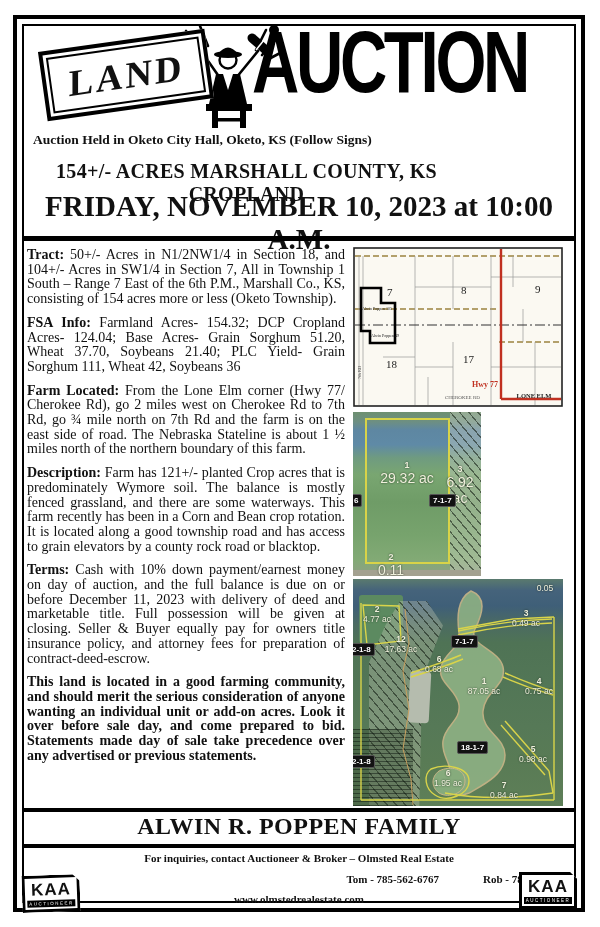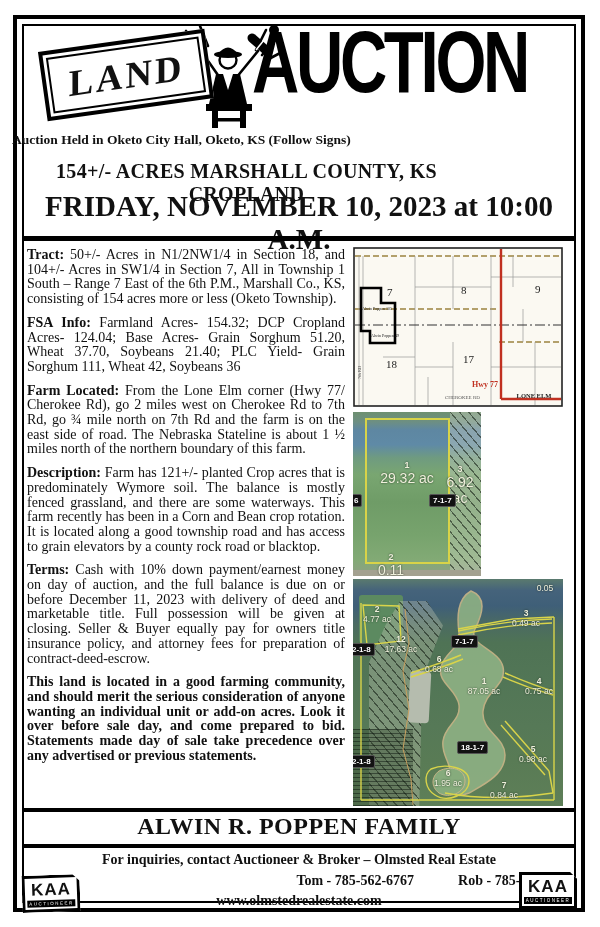--- a/index.html
+++ b/index.html
@@ -23,21 +23,21 @@
     display:flex; align-items:center; justify-content:center;
   }
   .land-text { font-family:"Liberation Serif",serif; font-weight:bold; font-size:37px; letter-spacing:3px; transform:skewX(-8deg); }
   .auctioneer { position:absolute; left:170px; top:24px; z-index:2; }
   .auction-word {
     position:absolute; left:252px; top:18px; width:318px; height:100px; z-index:1;
     font-family:"Liberation Sans", sans-serif; font-weight:900; font-size:78px;
     letter-spacing:-4px; line-height:100px; text-align:right; color:#000;
     transform:scale(0.84,1.12); transform-origin:left bottom; white-space:nowrap;
   }
-  .held-line { position:absolute; left:12px; top:132px; font-weight:bold; font-size:13.5px; }
+  .held-line { position:absolute; left:33px; top:132px; font-weight:bold; font-size:13.5px; }
   .acres-line { position:absolute; left:24px; top:160px; width:445px; text-align:center; font-weight:bold; font-size:20px; letter-spacing:0.3px; }
   .date-line { position:absolute; left:24px; top:190px; width:550px; text-align:center; font-weight:bold; font-size:29px; }
   .hrule { position:absolute; left:24px; width:550px; background:#000; }
   .hr1 { top:236px; height:5px; }
   .hr2 { top:808px; height:4px; }
   .hr3 { top:844px; height:4px; }
 
   
   .left-col { position:absolute; left:27px; top:248px; width:318px; }
   .para { font-size:14px; line-height:14.7px; text-align:justify; margin-bottom:9px; }
@@ -77,21 +77,21 @@
   .maplabel .n { font-weight:bold; font-size:9px; display:block; }
   .maplabel .a { font-size:14px; display:block; }
   .a2 .maplabel .n, .a2 .maplabel .a { font-size:8.5px; }
   .tbox { position:absolute; background:#121212; color:#fff; border:1px solid #555;
     font-family:"Liberation Sans", sans-serif; font-weight:bold; font-size:8px;
     padding:1px 3px; border-radius:2px; white-space:nowrap; }
 
   
   .seller { position:absolute; left:24px; top:813px; width:550px; text-align:center;
     font-weight:bold; font-size:24px; letter-spacing:0.5px; }
-  .foot-line { position:absolute; left:24px; width:550px; text-align:center; font-weight:bold; font-size:14px; }
+  .foot-line { position:absolute; left:24px; width:550px; text-align:center; font-weight:bold; font-size:11px; }
   .f1 { top:852px; }
   .f2 { top:873px; display:flex; justify-content:flex-end; gap:44px; }
   .f3 { top:893px; }
   .kaa { position:absolute; width:58px; height:37px; border:3px solid #000; background:#fff;
     display:flex; flex-direction:column; align-items:center; justify-content:flex-end; z-index:5;
     clip-path:polygon(0 0, 88% 0, 100% 18%, 100% 100%, 0 100%); }
   .kaa-word { font-family:"Liberation Sans",sans-serif; font-weight:900; font-size:17px; letter-spacing:1px; line-height:20px; }
   .kaa-bar { width:92%; background:#000; color:#fff; text-align:center;
     font-family:"Liberation Sans",sans-serif; font-size:4.5px; letter-spacing:1.5px; line-height:7px; margin-bottom:2px; }
   .kaa-left { left:22px; top:875px; transform:rotate(-2deg); }

